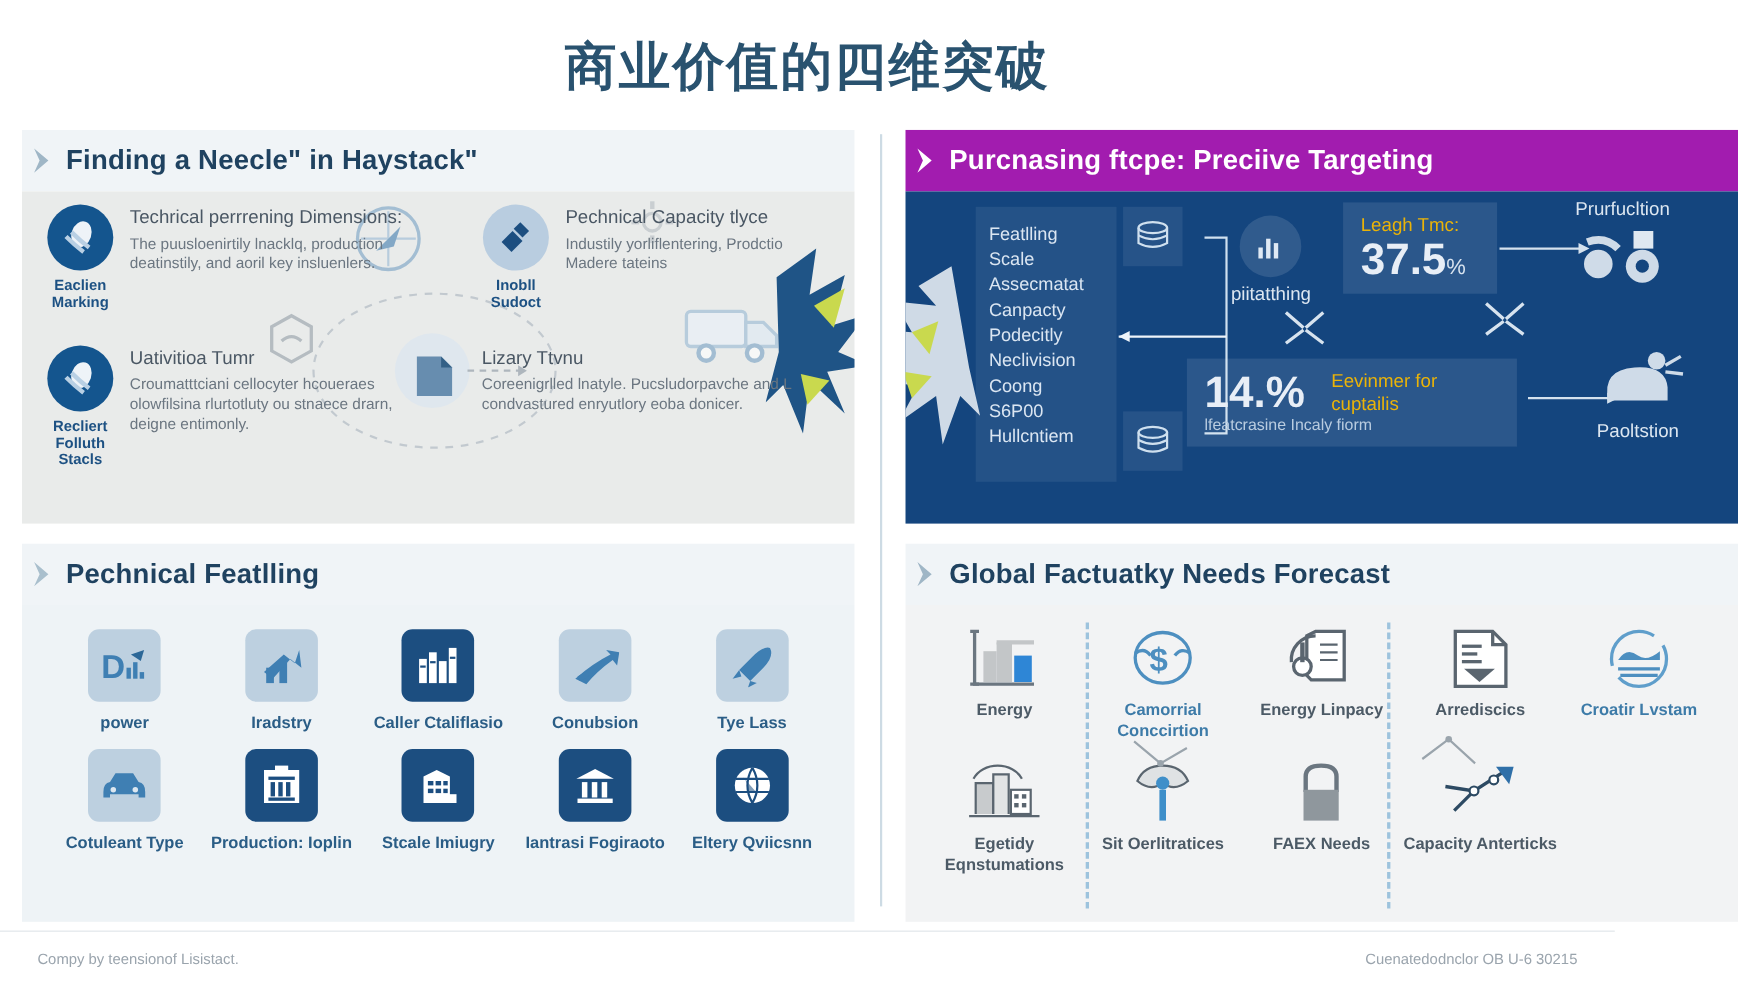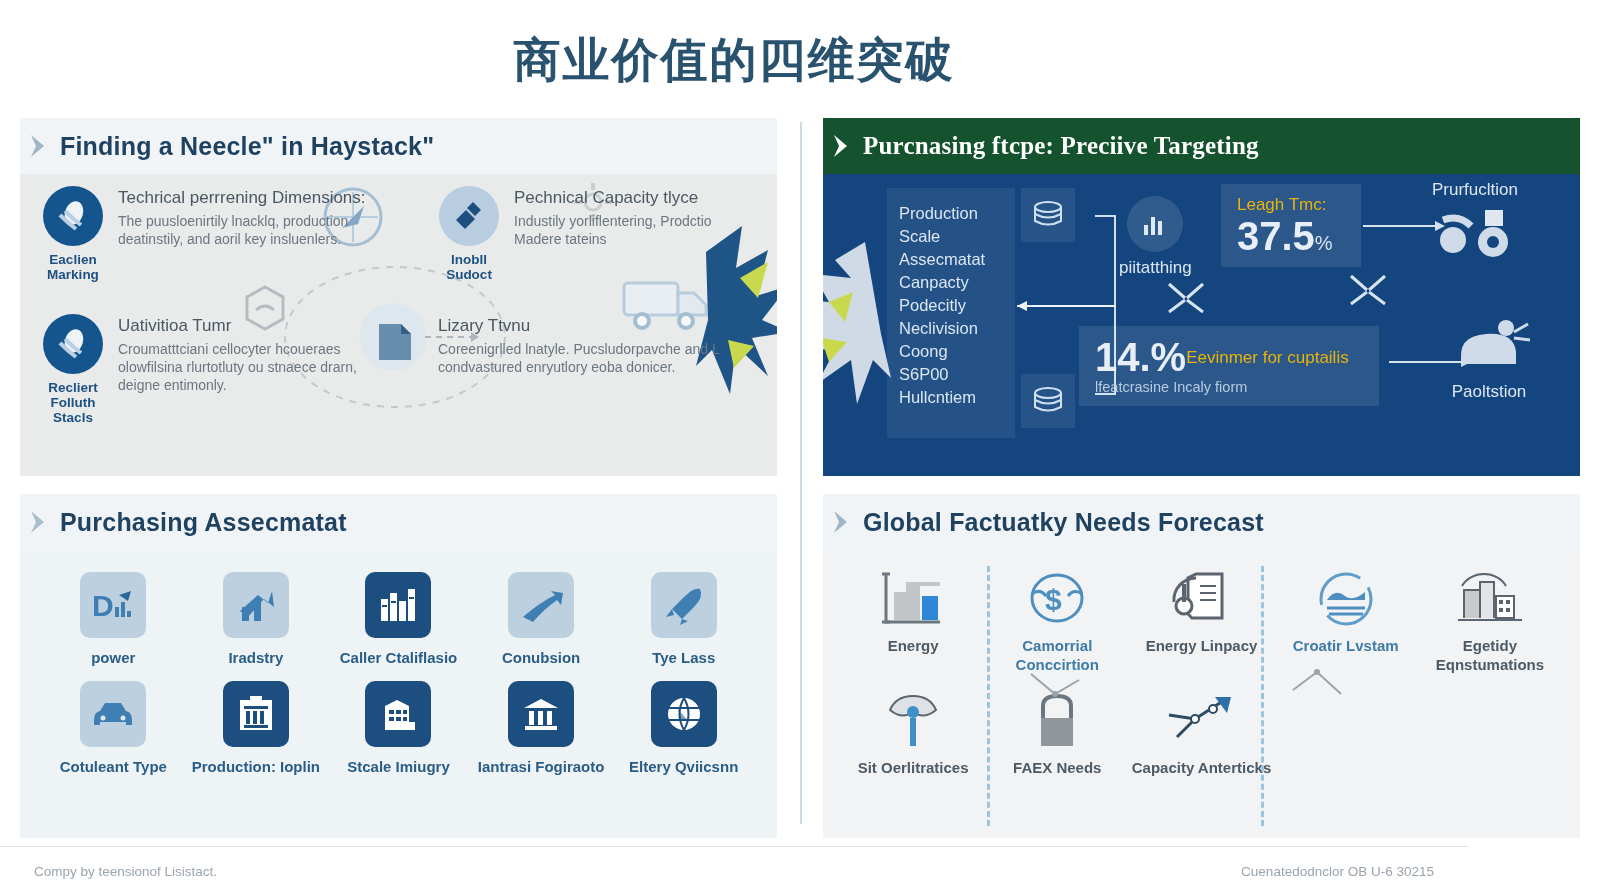--- a/index.html
+++ b/index.html
@@ -49,21 +49,21 @@
     height: 56px; padding-left: 8px;
   }
   .chev {
     display: inline-block; width: 20px; height: 26px; flex: none;
   }
   .panel-title {
     font-size: 25px; font-weight: bold; letter-spacing: .2px;
   }
   .light .panel-title { color: #1f4260; }
   .light .panel-head { background: #f0f4f7; }
-  .dark .panel-head { background: #14532d; font-family: Liberation Serif, serif; }
+  .dark .panel-head { background: #a21caf; }
   .dark .panel-title { color: #ffffff; }
 
   
   .p1 { grid-column: 1; grid-row: 1; }
   .p1 .body {
     position: relative;
     height: 302px; background: #e9ebea;
     overflow: hidden;
   }
   .quad {
@@ -322,21 +322,21 @@
 
         <div style="position:absolute; left:-28px; top:64px;">
           <svg width="96" height="170" viewBox="0 0 96 170">
             <path d="M70 4 L40 22 L56 40 L18 36 L34 64 L4 62 L28 92 L2 110 L40 112 L22 146 L56 122 L62 166 L78 122 L96 140 L86 96 Z" fill="#cfdae6"></path>
             <path d="M34 64 L58 54 L50 84 Z" fill="#c9d94e"></path>
             <path d="M26 100 L52 104 L34 124 Z" fill="#c9d94e"></path>
           </svg>
         </div>
 
         <div class="dk-list">
-          <div>Production</div>
+          <div>Featlling</div>
           <div>Scale</div>
           <div>Assecmatat</div>
           <div>Canpacty</div>
           <div>Podecitly</div>
           <div>Neclivision</div>
           <div>Coong</div>
           <div>S6P00</div>
           <div>Hullcntiem</div>
         </div>
 
@@ -392,21 +392,21 @@
               <circle cx="26" cy="34" r="13" fill="#cfdbe8"></circle>
               <circle cx="66" cy="36" r="15" fill="#cfdbe8"></circle>
               <circle cx="66" cy="36" r="6" fill="#14457e"></circle>
               <rect x="58" y="4" width="18" height="16" fill="#dfe8f1"></rect>
               <path d="M16 14 q16 -6 28 6" stroke="#cfdbe8" stroke-width="7" fill="none"></path>
             </svg>
           </div>
         </div>
 
         <div class="stat-box" style="left:256px; top:152px; width:300px;">
-          <div style="display:flex; align-items:center; gap:0;">
+          <div style="display:flex; align-items:center; gap:24px;">
             <span class="stat-num">14.%</span>
             <span class="stat-label">Eevinmer for cuptailis</span>
           </div>
           <div class="stat-sub">lfeatcrasine Incaly fiorm</div>
         </div>
         <svg style="position:absolute; left:566px; top:176px;" width="90" height="30">
           <path d="M0 12 H74" stroke="#d5e2ee" stroke-width="2"></path>
             <path d="M72 7 l10 5 -10 5 z" fill="#d5e2ee"></path>
         </svg>
         <div style="position:absolute; left:596px; top:140px; text-align:center; width:140px;">
@@ -429,21 +429,21 @@
       </div>
     </div>
 
     <div class="panel light p3">
       <div class="panel-head">
         <span class="chev">
           <svg width="20" height="26" viewBox="0 0 20 26">
               <path d="M3 2 L16 13 L3 24 L8 13 Z" fill="#a9bfcd"></path>
             </svg>
         </span>
-        <span class="panel-title">Purchasing Assecmatat</span>
+        <span class="panel-title">Pechnical Featlling</span>
       </div>
       <div class="body">
         <div class="icongrid">
 
           <div class="ic-cell">
             <div class="tile pale">
               <svg width="44" height="40" viewBox="0 0 44 40">
                 <text x="1" y="31" font-size="30" font-weight="bold" fill="#3f7fb3" font-family="Liberation Sans, sans-serif">D</text>
                 <g fill="#3f7fb3">
                     <rect x="24" y="22" width="4" height="10"></rect>
@@ -642,20 +642,35 @@
                     <path d="M34 18 h16 M34 25 h16 M34 32 h16"></path>
                   </g>
                 <path d="M8 34 a22 22 0 0 1 22 -24" stroke="#5a656f" stroke-width="3" fill="none"></path>
                 <circle cx="18" cy="38" r="8" fill="#ffffff" stroke="#5a656f" stroke-width="3"></circle>
                 <rect x="16" y="16" width="4" height="18" fill="#5a656f"></rect>
               </svg>
             </div>
             <div class="fg-lab">Energy Linpacy</div>
           </div>
 
+          <div class="fg-cell">
+            <div class="fg-ic">
+              <svg width="62" height="62" viewBox="0 0 62 62">
+                <path d="M8 6 h34 l12 12 v38 H8 z" fill="#ffffff" stroke="#5a656f" stroke-width="3"></path>
+                <path d="M42 6 v12 h12" fill="none" stroke="#5a656f" stroke-width="3"></path>
+                <g fill="#5a656f">
+                    <rect x="14" y="18" width="18" height="3"></rect>
+                    <rect x="14" y="25" width="14" height="3"></rect>
+                    <rect x="14" y="32" width="18" height="3"></rect>
+                  </g>
+                <path d="M16 40 h28 l-14 12 z" fill="#5a656f"></path>
+              </svg>
+            </div>
+            <div class="fg-lab">Arrediscics</div>
+          </div>
 
           <div class="fg-cell">
             <div class="fg-ic">
               <svg width="66" height="62" viewBox="0 0 66 62">
                 <circle cx="33" cy="31" r="25" fill="none" stroke="#5f9ecb" stroke-width="3" stroke-dasharray="60 12"></circle>
                 <path d="M14 32 q8 -12 18 -4 q8 6 20 -4 l0 8 H14 z" fill="#4d8fc0"></path>
                 <g stroke="#4d8fc0" stroke-width="3">
                     <path d="M14 40 h38 M16 46 h34"></path>
                   </g>
               </svg>

